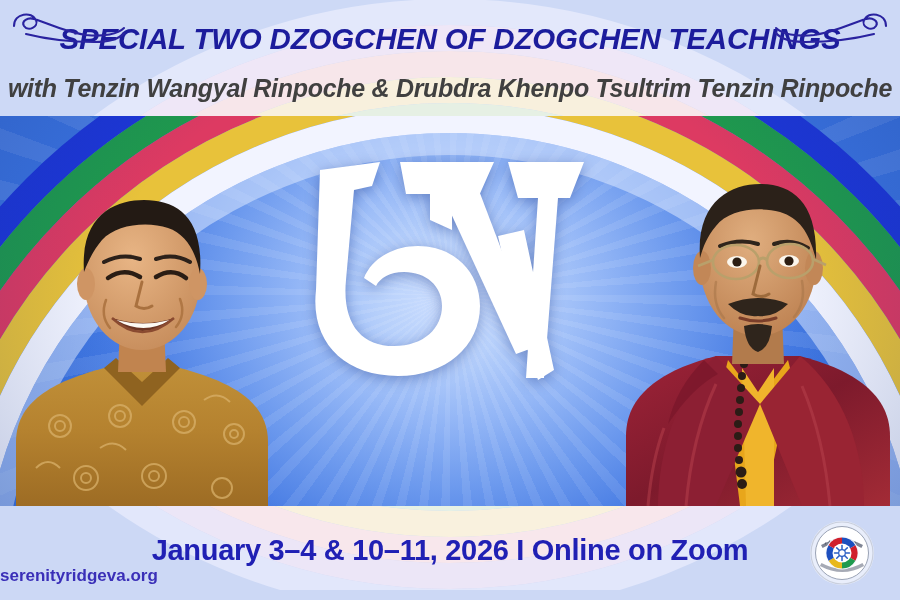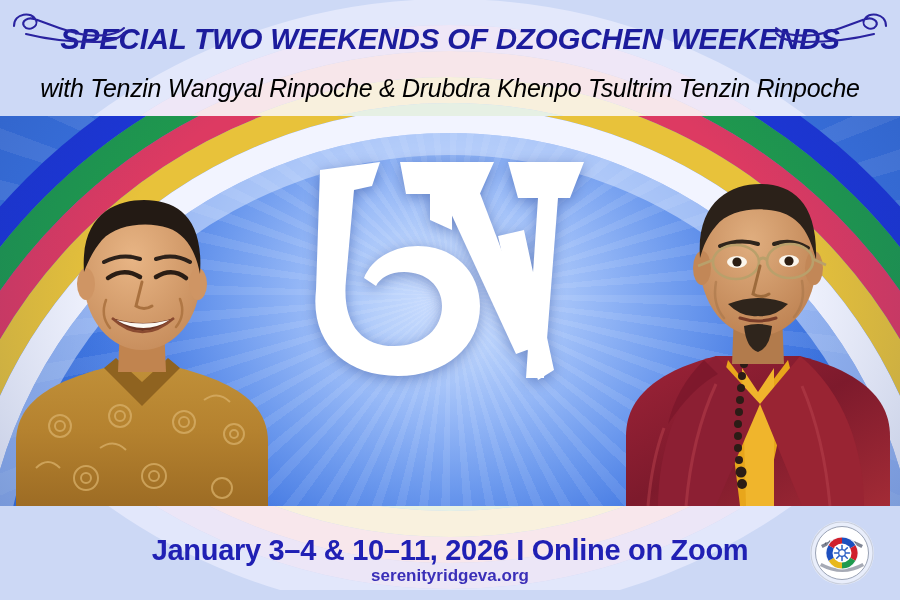--- a/index.html
+++ b/index.html
@@ -25,23 +25,23 @@
     text-align:center;
     font-size:29.5px;font-weight:bold;font-style:italic;
     letter-spacing:-0.2px;
     color:#1c1c9c;
     white-space:nowrap;
     z-index:4;
   }
   .header-sub{
     position:absolute;left:0;top:74px;width:900px;
     text-align:center;
-    font-size:25px;font-weight:normal;font-style:italic;
+    font-size:25px;font-weight:bold;font-style:italic;
     letter-spacing:-0.3px;
-    color:#000000;
+    color:#404040;
     white-space:nowrap;
     z-index:4;
   }
   .flourish{position:absolute;top:4px;z-index:6;}
   .flourish.left{left:6px;}
   .flourish.right{right:6px;}
 
   
   .stage{
     position:absolute;left:0;top:116px;width:900px;height:390px;
@@ -95,21 +95,21 @@
     text-align:center;
     font-size:29px;font-weight:bold;
     letter-spacing:-0.3px;
     color:#2020b4;
     white-space:nowrap;
     z-index:4;
     margin-top:16px;
   }
   .ftr-url{
     position:absolute;left:0;top:60px;width:900px;
-    text-align:center;
+    text-align:left;
     font-size:17px;font-weight:bold;
     color:#3a2fb8;
     white-space:nowrap;
     z-index:4;
   }
   .seal{
     position:absolute;right:25px;top:14px;
     width:66px;height:66px;z-index:6;
   }
 </style>
@@ -139,21 +139,21 @@
       </g>
     </svg>
 
     <svg class="flourish right" width="120" height="42" viewBox="0 0 120 42">
       <g fill="none" stroke="#2a23a0" stroke-width="2.1" stroke-linecap="round" transform="scale(-1,1) translate(-120,0)">
         <path d="M8 22 C8 9, 26 7, 30 16 C33 23, 22 28, 18 22 C15 17, 22 13, 28 15 C42 19, 58 28, 80 31 C98 33, 112 30, 118 24"></path>
         <path d="M20 30 C40 35, 64 38, 88 38 C104 38, 114 34, 118 29"></path>
       </g>
     </svg>
 
-    <div class="header-title">SPECIAL TWO WEEKENDS OF DZOGCHEN WEEKENDS</div>
+    <div class="header-title">SPECIAL TWO DZOGCHEN OF DZOGCHEN TEACHINGS</div>
     <div class="header-sub">with Tenzin Wangyal Rinpoche &amp; Drubdra Khenpo Tsultrim Tenzin Rinpoche</div>
   </div>
 
   <div class="stage">
 
     <div class="burst"></div>
     <div class="rays"></div>
 
     <svg width="900" height="390" style="position:absolute;left:0;top:0;">
       <g fill="none">

